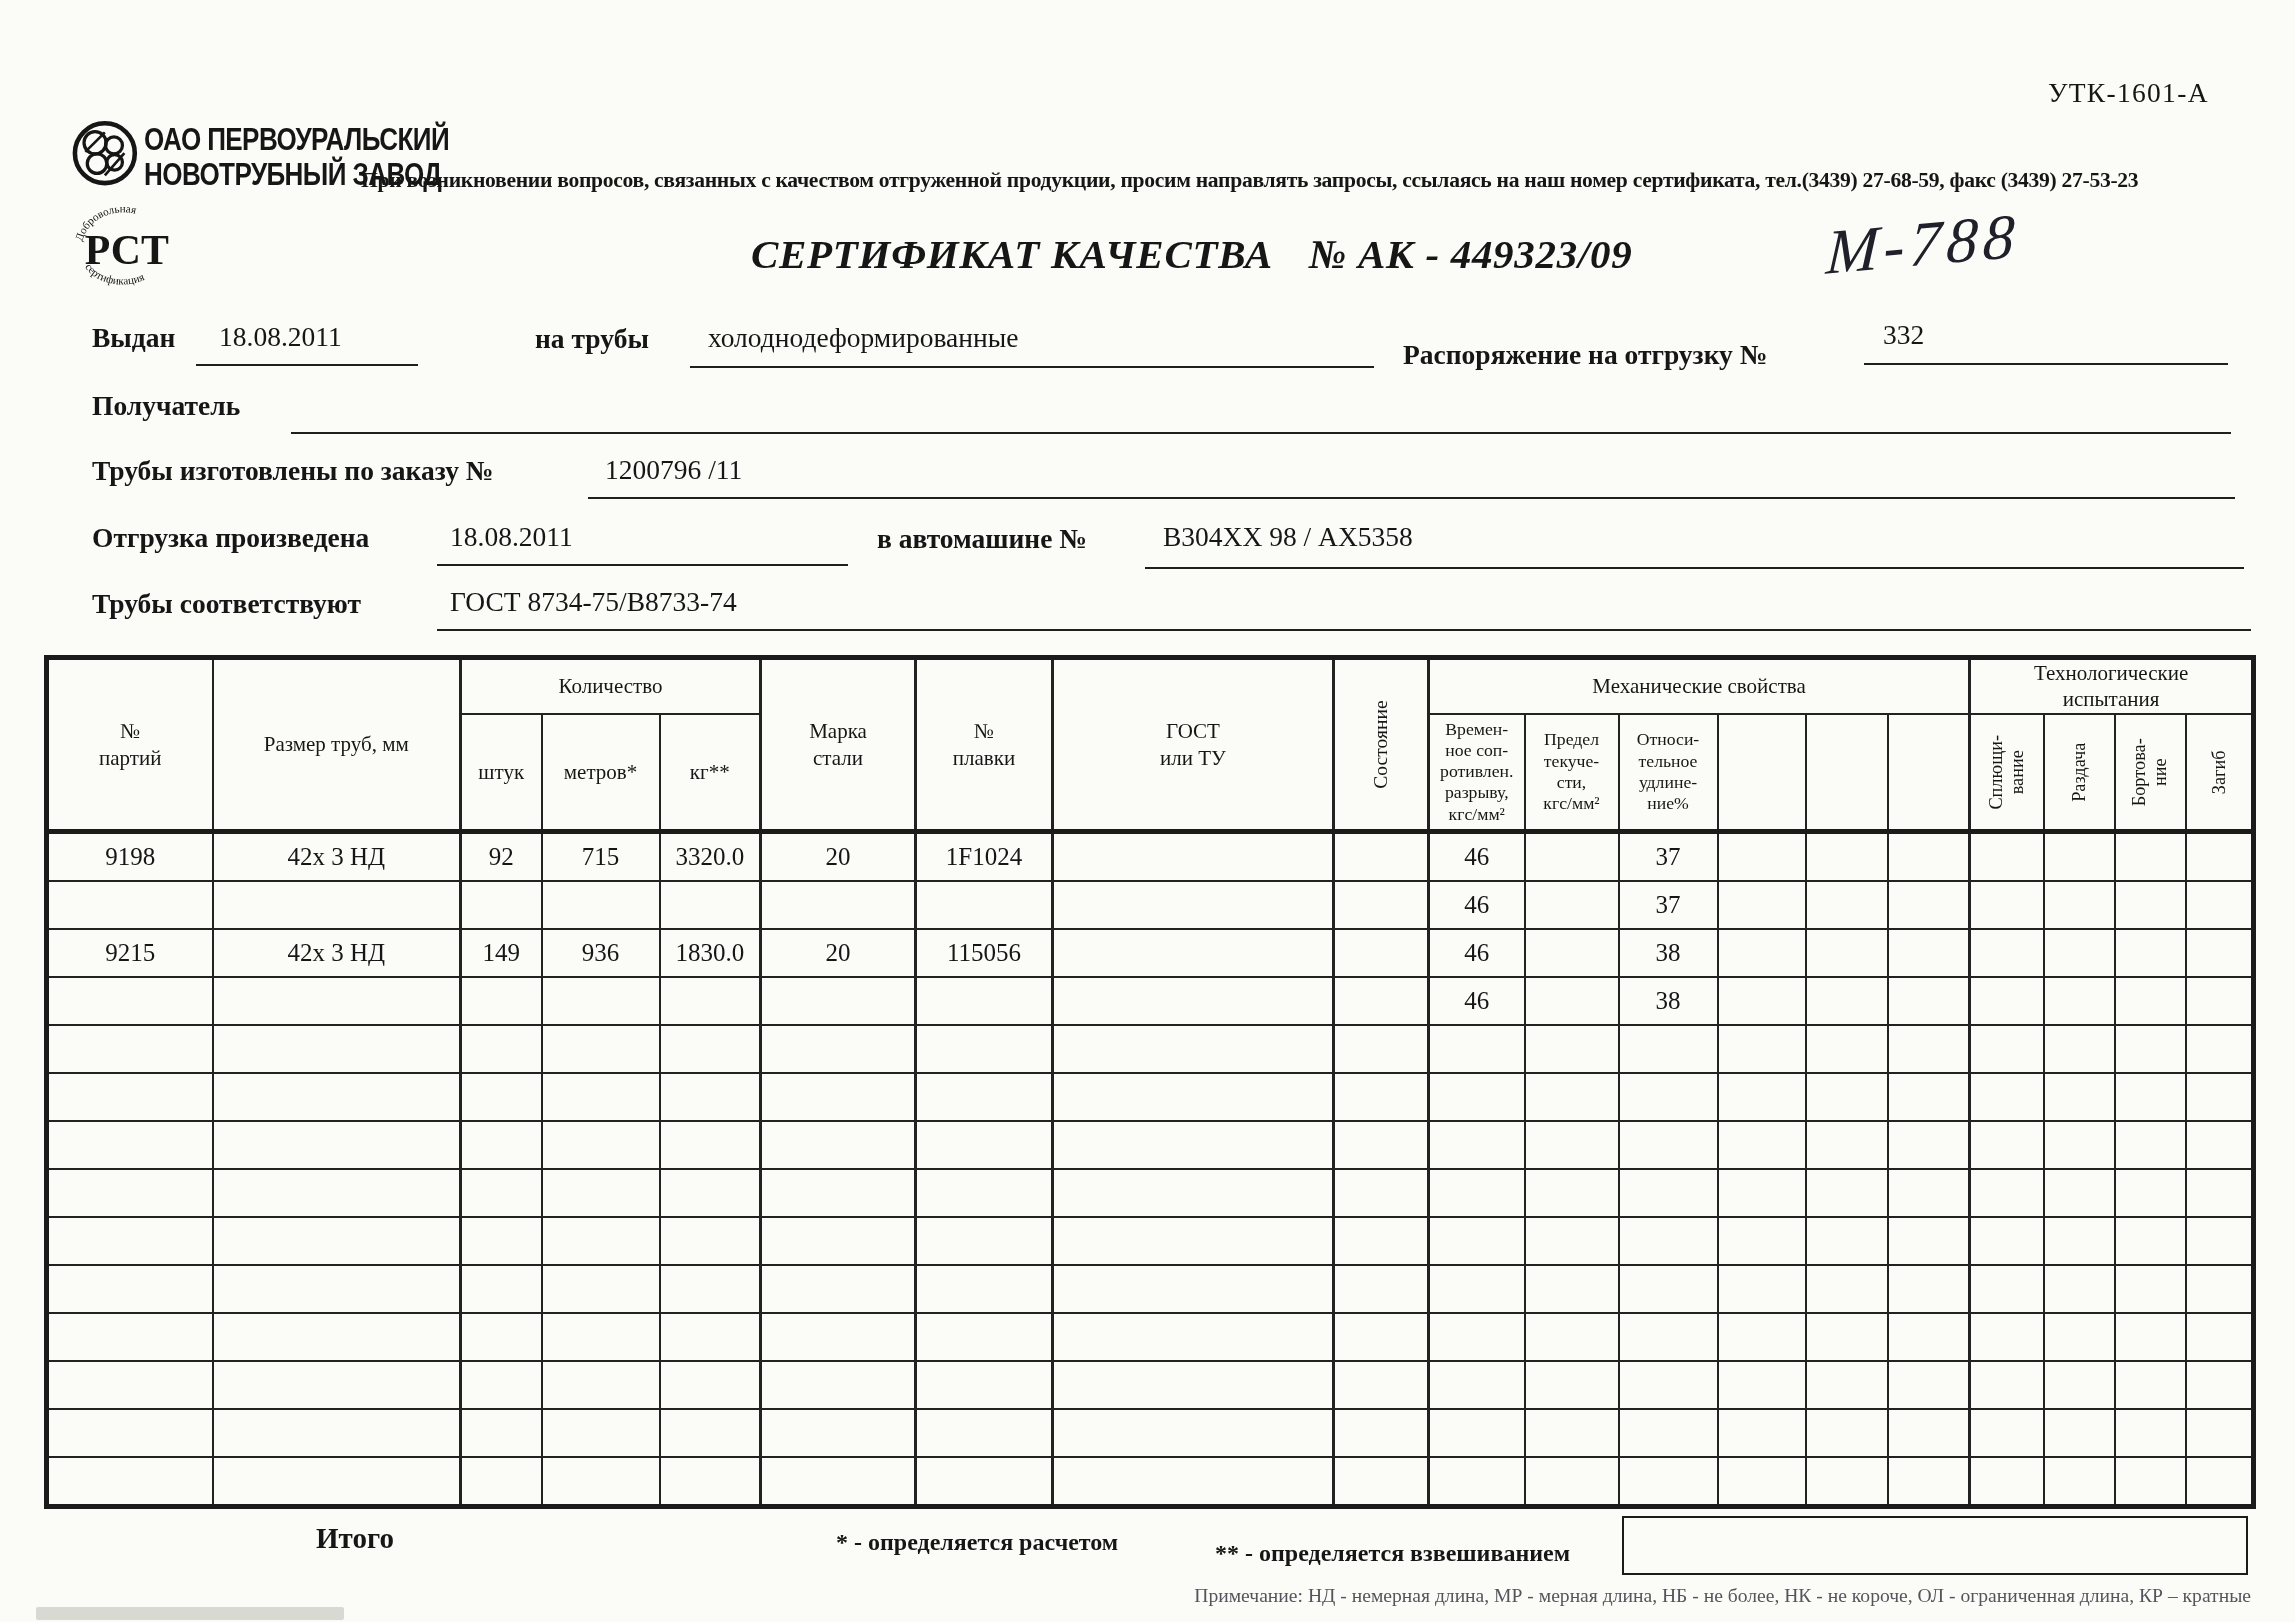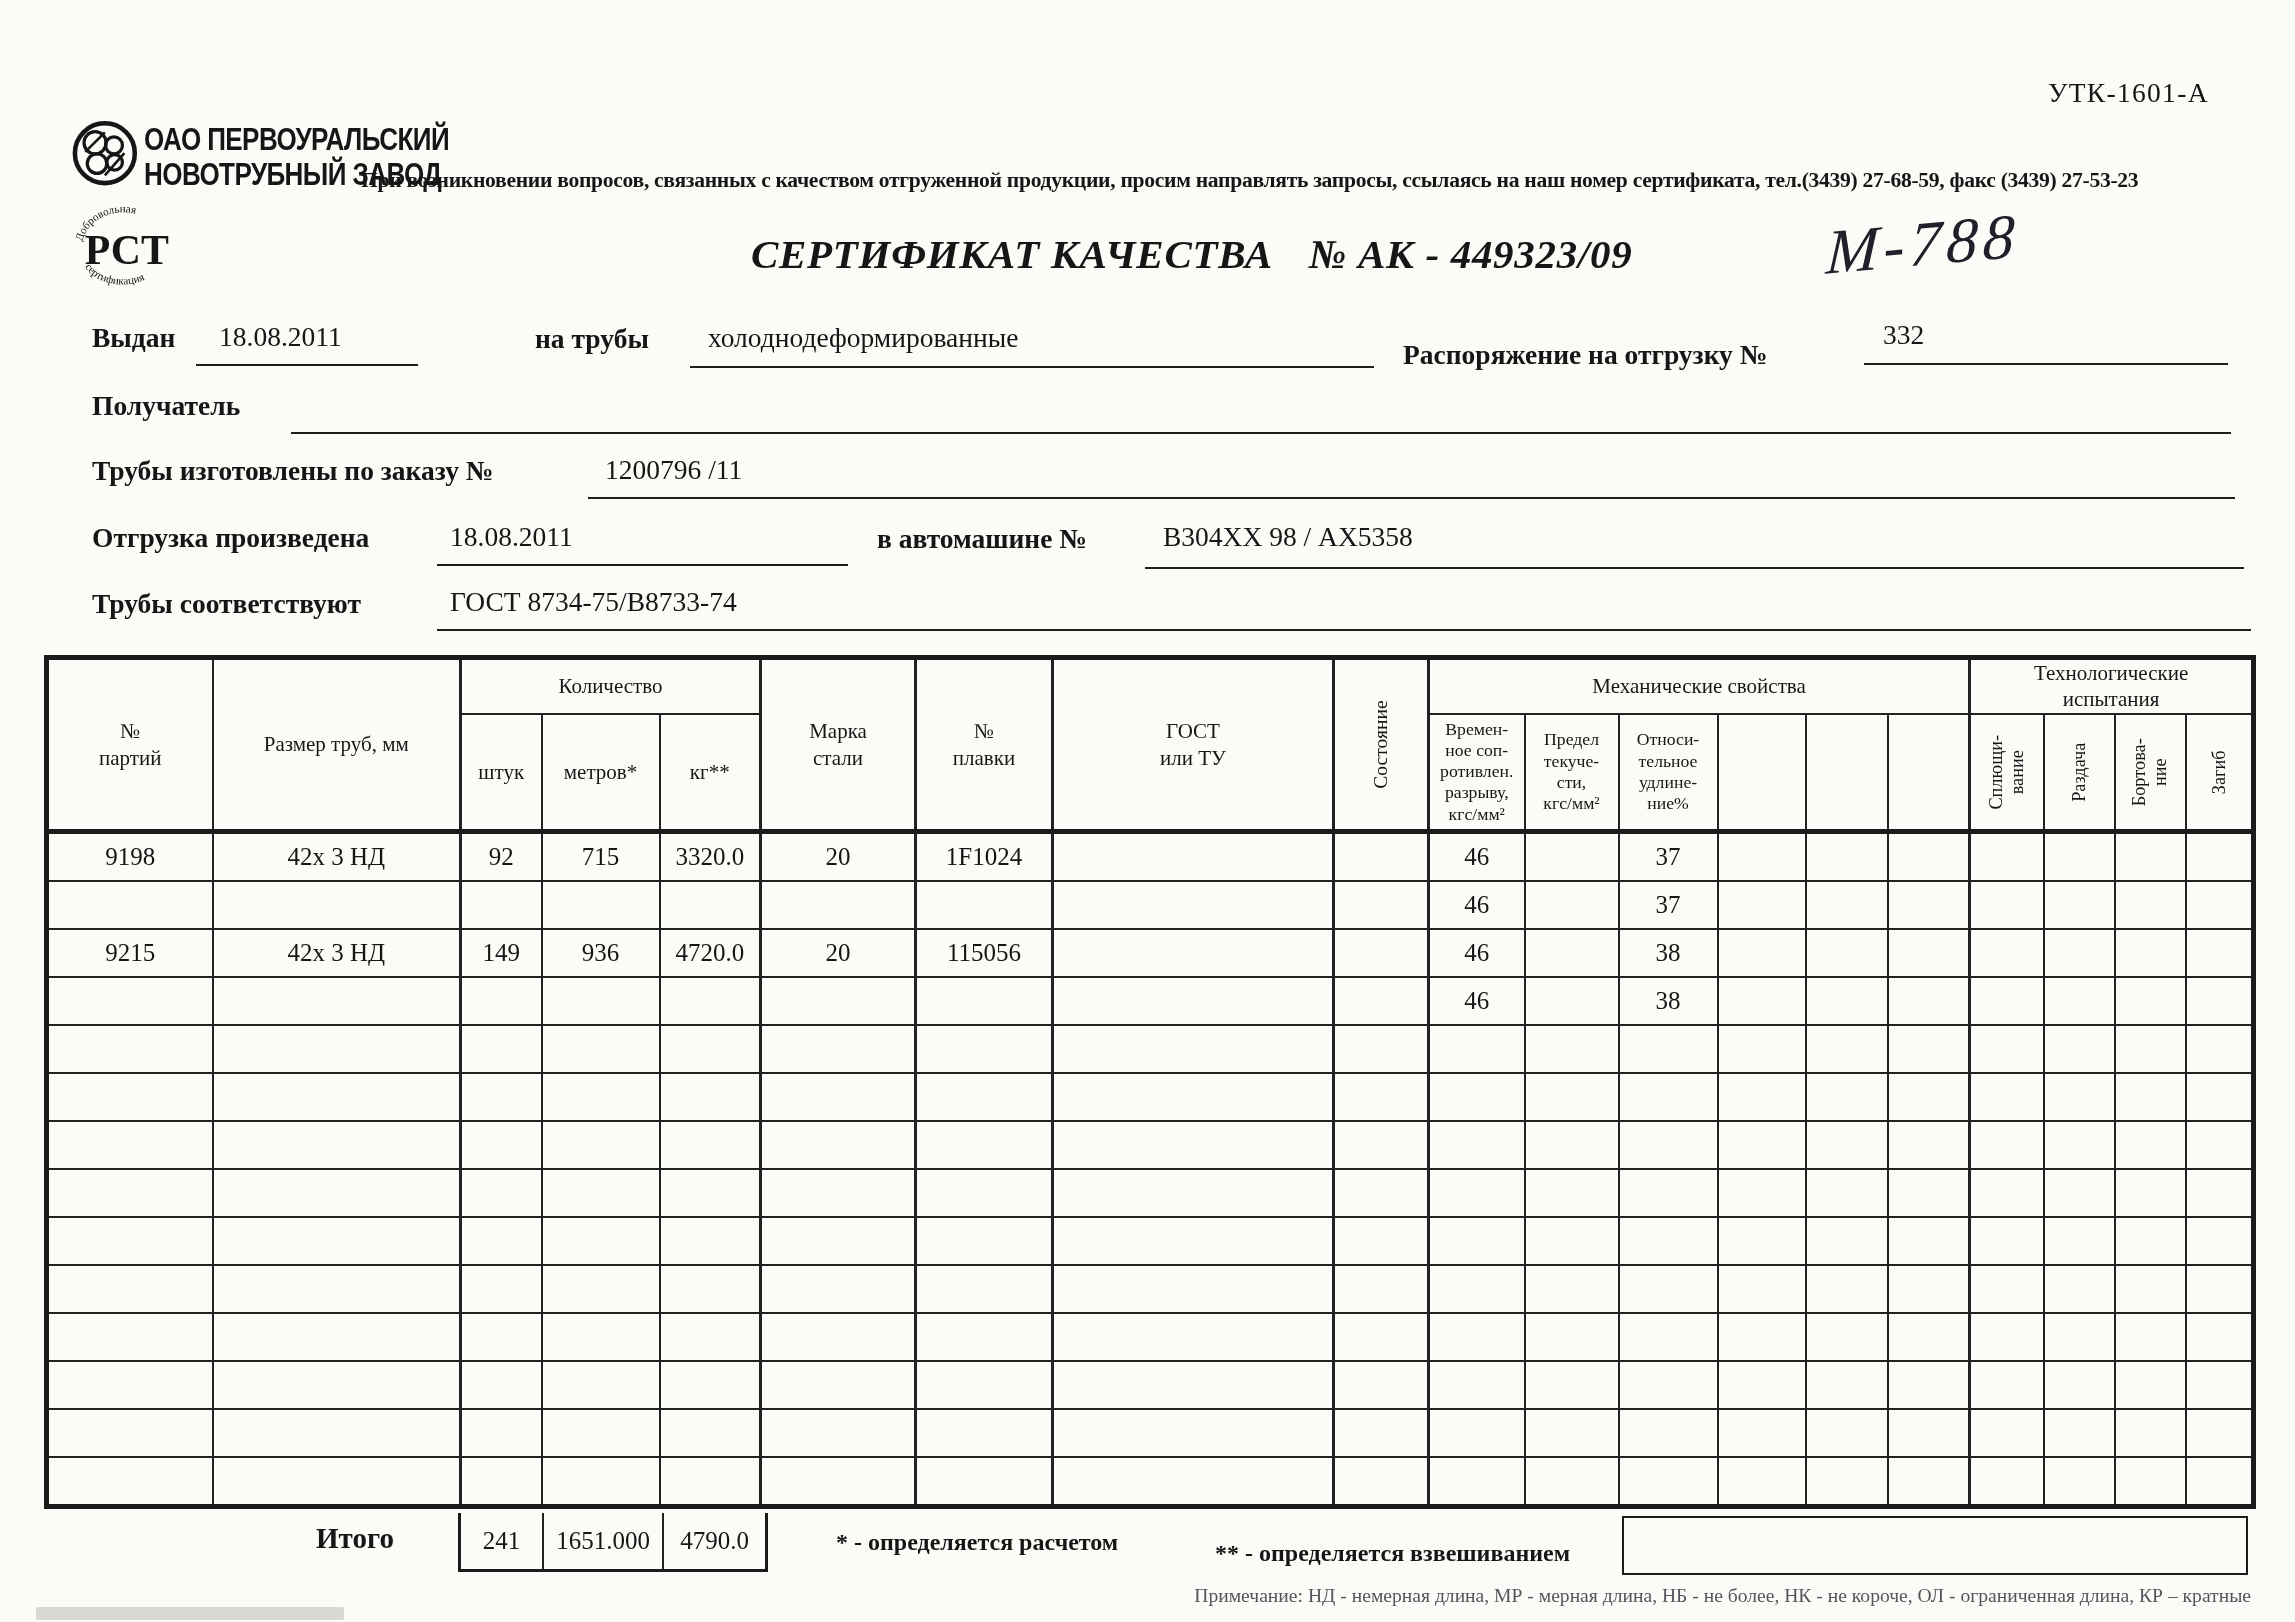--- a/index.html
+++ b/index.html
@@ -231,21 +231,21 @@
           <td class="maj"></td>
           <td></td>
           <td></td>
           <td></td>
         </tr>
         <tr>
           <td>9215</td>
           <td>42х 3 НД</td>
           <td class="maj">149</td>
           <td>936</td>
-          <td>4720.0</td>
+          <td>1830.0</td>
           <td class="maj">20</td>
           <td class="maj">115056</td>
           <td class="maj"></td>
           <td class="maj"></td>
           <td class="maj">46</td>
           <td></td>
           <td>38</td>
           <td></td>
           <td></td>
           <td></td>
@@ -483,25 +483,20 @@
           <td class="maj"></td>
           <td></td>
           <td></td>
           <td></td>
         </tr>
       </tbody>
   </table>
 
   <div class="abs" style="left:44px;top:1513px;width:2208px;height:72px;">
     <div class="abs tot-label" style="left:229px;top:9.2px;width:164px;">Итого</div>
-    <div class="abs tot-box" style="left:414px;top:0px;">
-      <div class="tot-cell" style="width:81px;">241</div>
-      <div class="tot-cell" style="width:118px;">1651.000</div>
-      <div class="tot-cell" style="width:101px;">4790.0</div>
-    </div>
     <div class="abs footnote" style="left:764px;top:15.7px;margin-left:28px;">* - определяется расчетом</div>
     <div class="abs footnote" style="left:1171px;top:27px;">** - определяется взвешиванием</div>
     <div class="abs empty-box" style="left:1578px;top:2.6px;width:622px;height:55px;"></div>
   </div>
 
   <div class="abs note-line" style="right:44px;top:1585px;">Примечание: НД - немерная длина, МР - мерная длина, НБ - не более, НК - не короче, ОЛ - ограниченная длина, КР – кратные</div>
 
   <div class="abs gray-bar" style="left:36px;top:1607px;width:308px;height:13px;"></div>
 </div>
 

